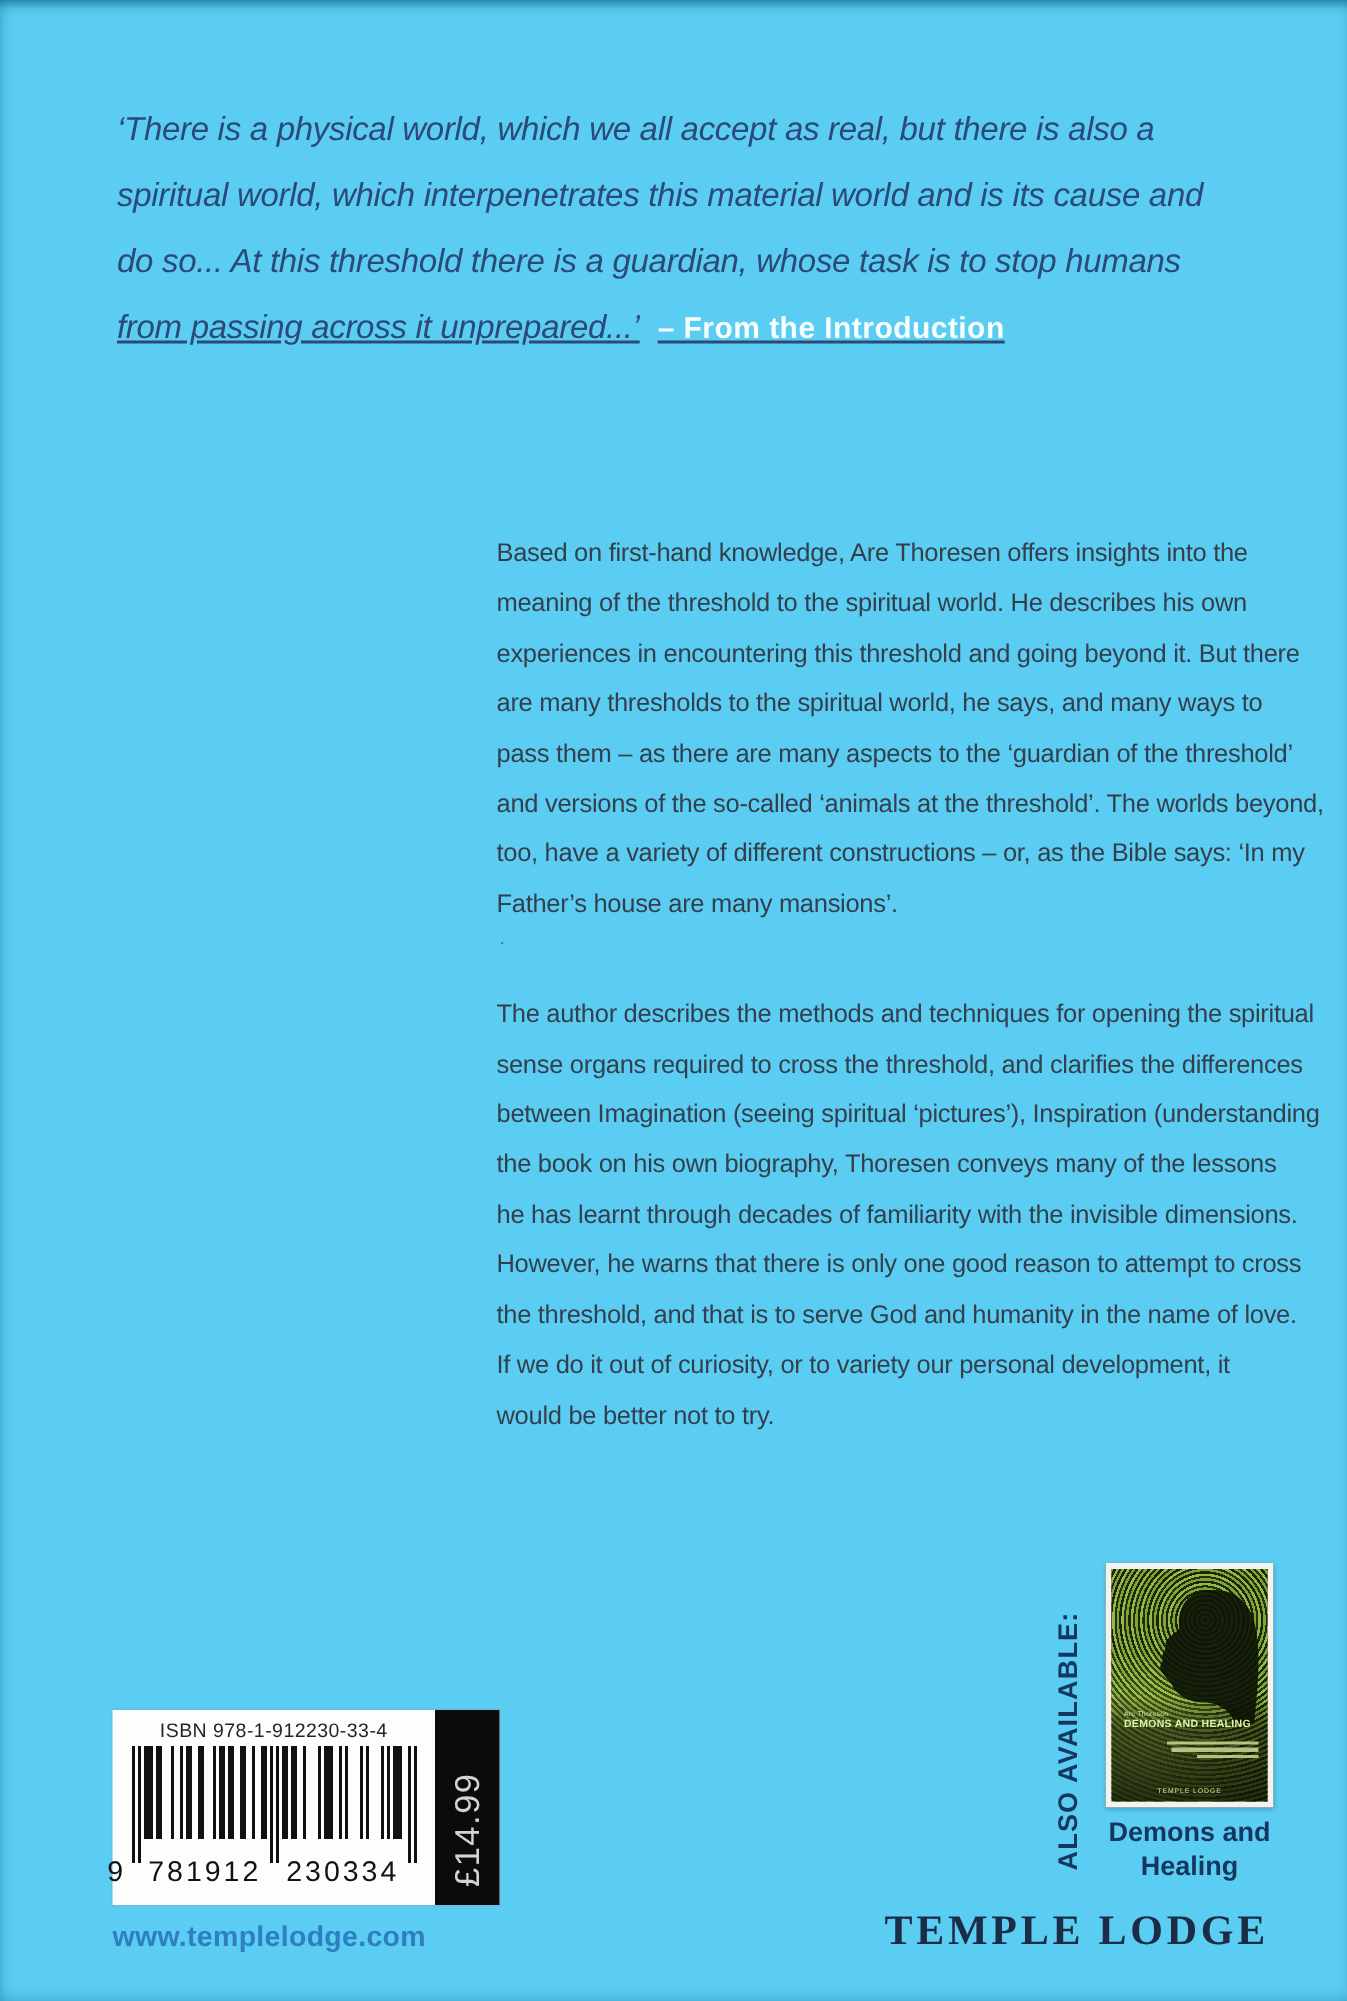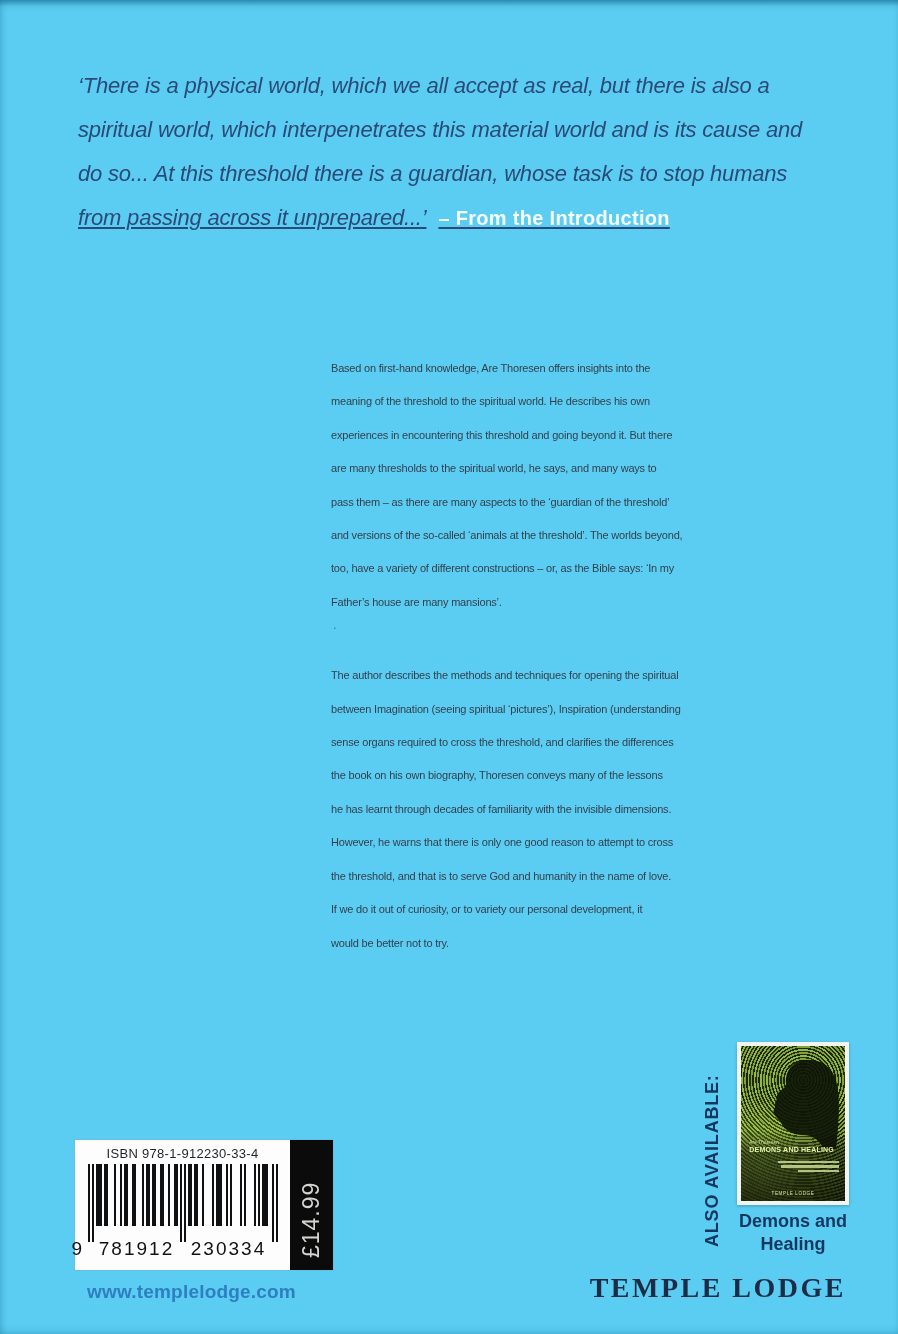--- a/index.html
+++ b/index.html
@@ -28,21 +28,21 @@
   .quote .line{white-space:nowrap;}
   .quote-lastline{white-space:nowrap;text-decoration:underline;}
   .attribution{
     font-style:normal;font-weight:bold;font-size:20px;
     color:#f6feff;margin-left:12px;letter-spacing:0.3px;
   }
 
   
   .bodytext{
     position:absolute;left:331px;top:352px;width:525px;
-    font-size:11px;line-height:33.4px;letter-spacing:-0.2px;
+    font-size:17px;line-height:33.4px;letter-spacing:-0.2px;
     color:#333f4c;
   }
   .bodytext .line{white-space:nowrap;}
   .para2{margin-top:40px;}
   .stray-mark{
     position:absolute;left:333px;top:617px;
     font-size:13px;color:rgba(40,60,85,.55);
   }
 
   
@@ -65,21 +65,21 @@
   .digit-g2{position:absolute;left:101px;width:80px;text-align:center;letter-spacing:2px;}
   .price-tab{position:relative;width:43px;height:100%;background:#0b0b0c;}
   .price-label{
     position:absolute;left:8px;top:118px;transform-origin:0 0;transform:rotate(-90deg);
     font-size:23px;letter-spacing:1px;color:#d3d3d0;white-space:nowrap;
   }
 
   
   .website{
     position:absolute;left:75px;top:1281px;
-    font-size:19px;font-weight:bold;letter-spacing:0.2px;color:#2e7ec0;margin-left:12px;
+    font-size:19px;font-weight:bold;letter-spacing:0.2px;color:#2e7ec0;
   }
   .publisher-logo{
     position:absolute;right:52px;top:1272px;
     font-family:"Liberation Serif", serif;font-weight:bold;
     font-size:28px;letter-spacing:2.5px;color:#1c2b46;white-space:nowrap;
   }
 
   
   .also-label{
     position:absolute;left:702px;top:1247px;transform-origin:0 0;transform:rotate(-90deg);
@@ -136,22 +136,22 @@
         <div class="line">meaning of the threshold to the spiritual world. He describes his own</div>
         <div class="line">experiences in encountering this threshold and going beyond it. But there</div>
         <div class="line">are many thresholds to the spiritual world, he says, and many ways to</div>
         <div class="line">pass them – as there are many aspects to the ‘guardian of the threshold’</div>
         <div class="line">and versions of the so-called ‘animals at the threshold’. The worlds beyond,</div>
         <div class="line">too, have a variety of different constructions – or, as the Bible says: ‘In my</div>
         <div class="line">Father’s house are many mansions’.</div>
       </div>
     <div class="para2">
         <div class="line">The author describes the methods and techniques for opening the spiritual</div>
+        <div class="line">sense organs required to cross the threshold, and clarifies the differences</div>
         <div class="line">between Imagination (seeing spiritual ‘pictures’), Inspiration (understanding</div>
-        <div class="line">sense organs required to cross the threshold, and clarifies the differences</div>
         <div class="line">the book on his own biography, Thoresen conveys many of the lessons</div>
         <div class="line">he has learnt through decades of familiarity with the invisible dimensions.</div>
         <div class="line">However, he warns that there is only one good reason to attempt to cross</div>
         <div class="line">the threshold, and that is to serve God and humanity in the name of love.</div>
         <div class="line">If we do it out of curiosity, or to variety our personal development, it</div>
         <div class="line">would be better not to try.</div>
       </div>
   </div>
   <div class="stray-mark">.</div>
 

